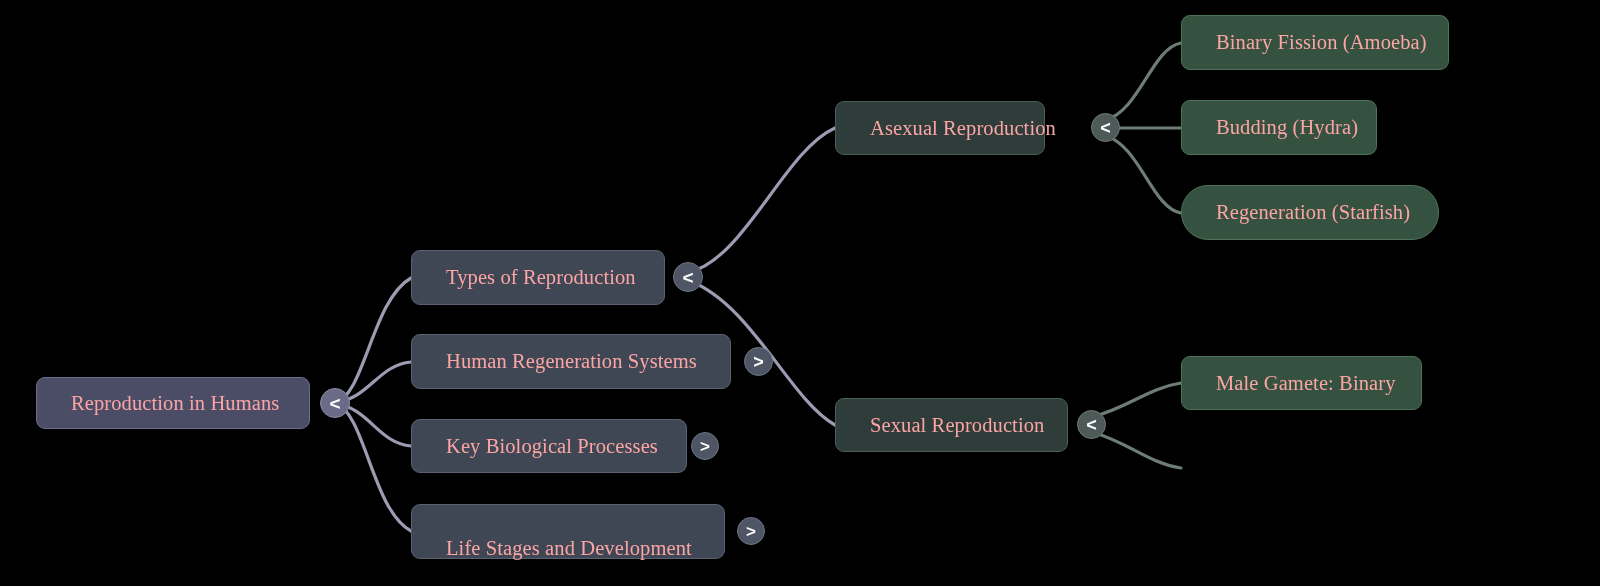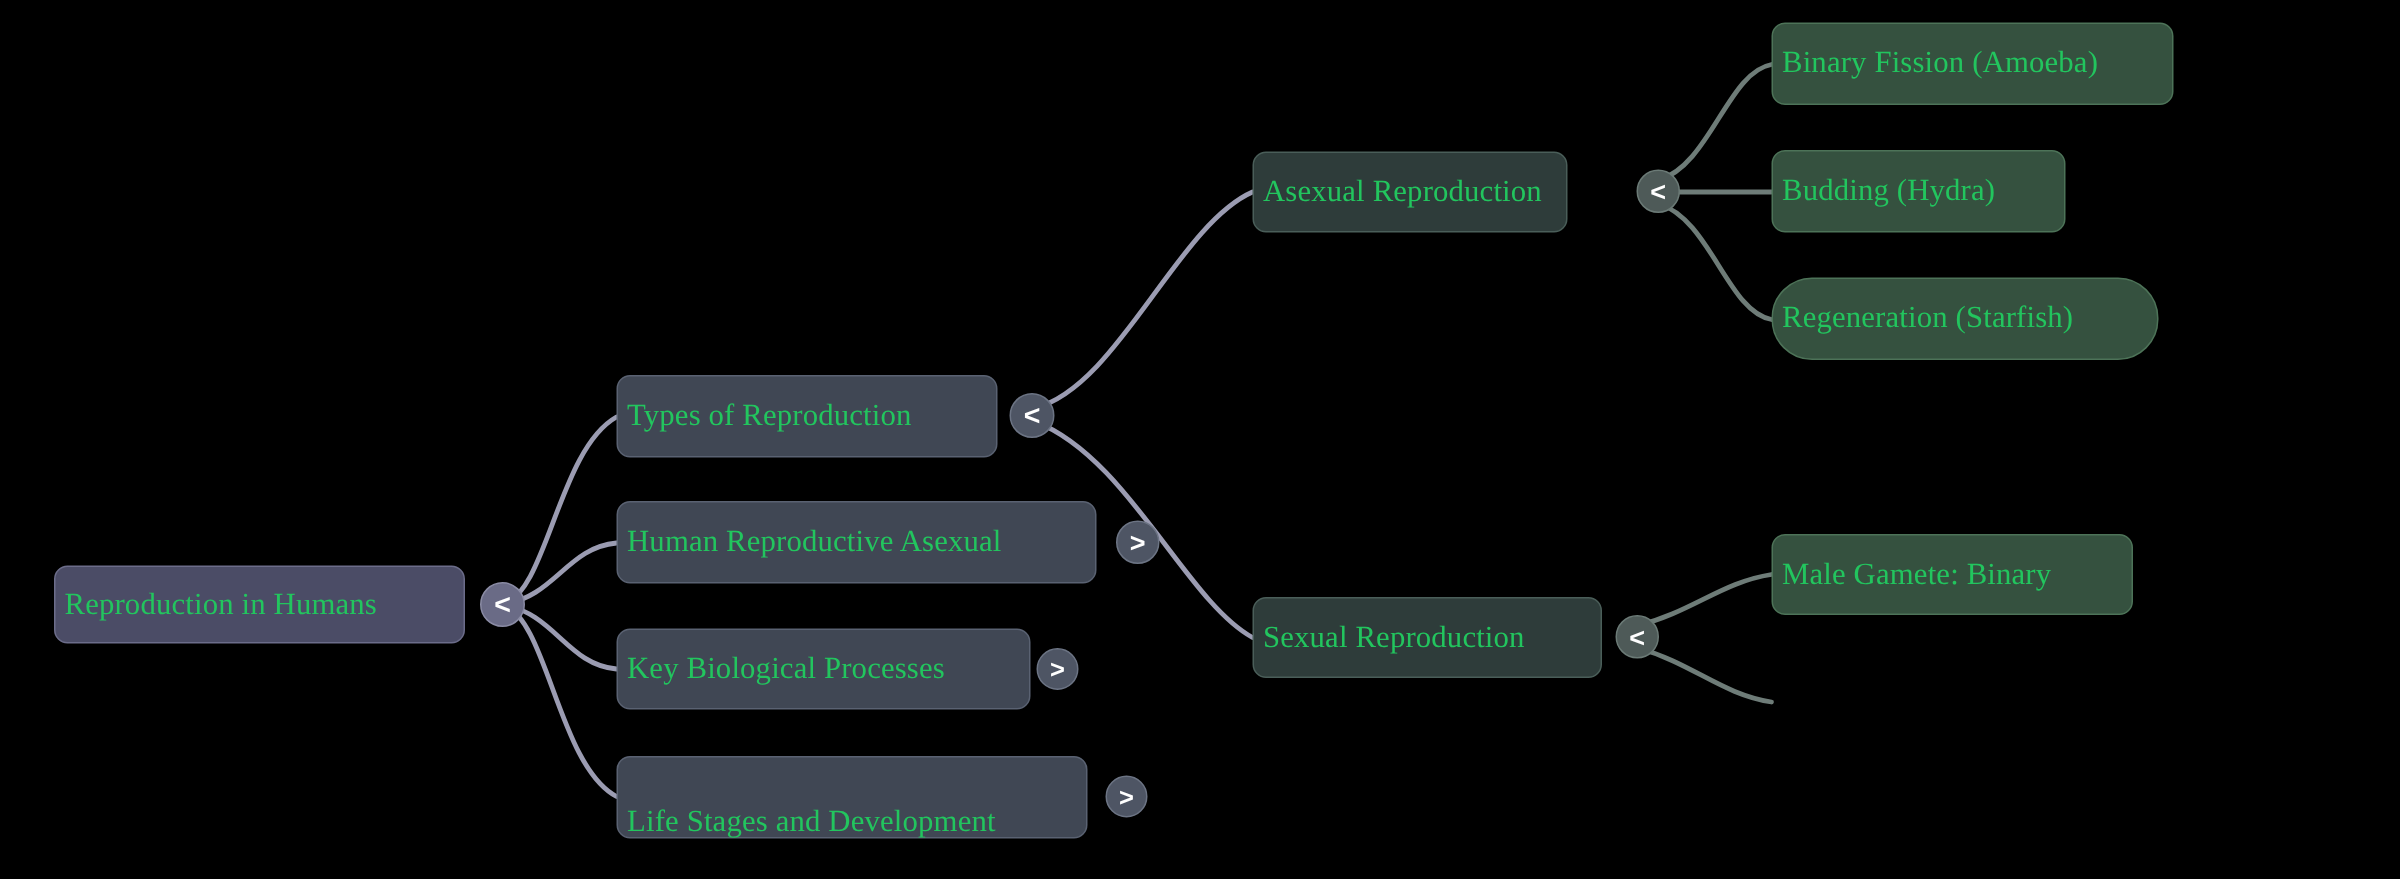--- a/index.html
+++ b/index.html
@@ -22,25 +22,25 @@
     width: 1600px;
     height: 586px;
     pointer-events: none;
   }
   .node {
     position: absolute;
     display: flex;
     align-items: center;
     box-sizing: border-box;
     border-radius: 9px;
-    color: #22c55e;
+    color: #fca5a5;
     font-size: 20.5px;
     line-height: 1;
     letter-spacing: 0.1px;
-    padding: 0 6px;
+    padding: 0 34px;
     white-space: nowrap;
   }
   .node-root {
     background: #4b4c66;
     border: 1px solid #6c6d8a;
   }
   .node-l2 {
     background: #404754;
     border: 1px solid #5a6272;
     font-family: Liberation Serif, serif;
@@ -102,21 +102,21 @@
   </svg>
 
   <div class="node node-root" id="n-root" style="left: 36px; top: 377px; width: 274px; height: 52px;">
     <span>Reproduction in Humans</span>
   </div>
 
   <div class="node node-l2" id="n-l2-0" style="left: 411px; top: 250px; width: 254px; height: 55px;">
     <span>Types of Reproduction</span>
   </div>
   <div class="node node-l2" id="n-l2-1" style="left: 411px; top: 334px; width: 320px; height: 55px;">
-    <span>Human Reproductive Asexual</span>
+    <span>Human Regeneration Systems</span>
   </div>
   <div class="node node-l2" id="n-l2-2" style="left: 411px; top: 419px; width: 276px; height: 54px;">
     <span>Key Biological Processes</span>
   </div>
   <div class="node node-l2" id="n-l2-3" style="left: 411px; top: 504px; width: 314px; height: 55px; align-items: flex-end;">
     <span>Life Stages and Development</span>
   </div>
 
   <div class="node node-l3" id="n-l3-0" style="left: 835px; top: 101px; width: 210px; height: 54px;">
     <span>Asexual Reproduction</span>

